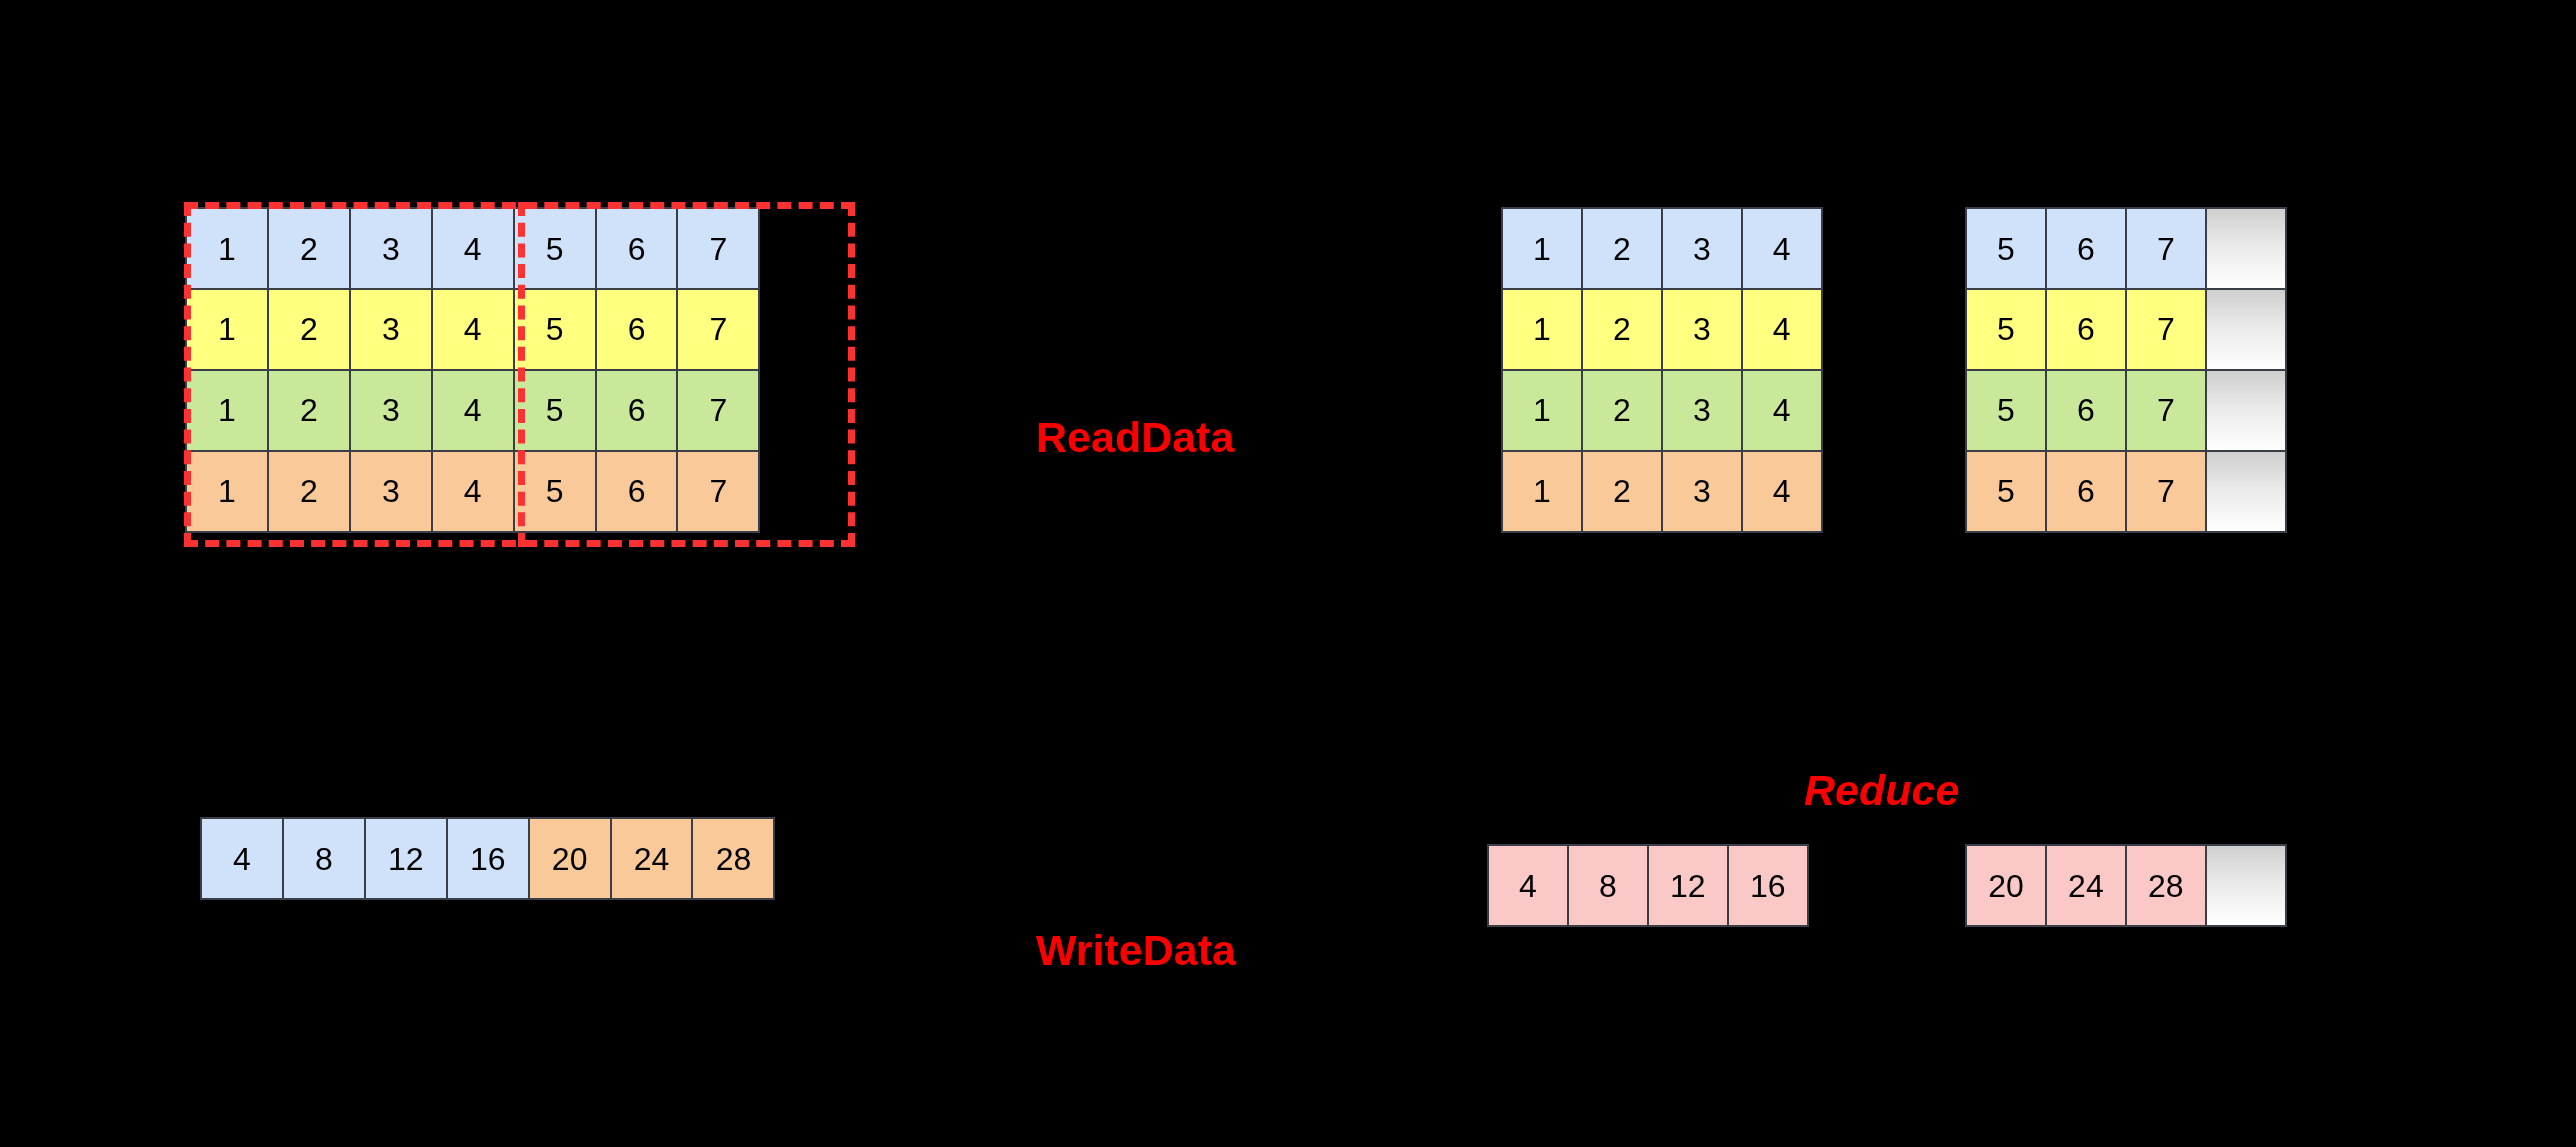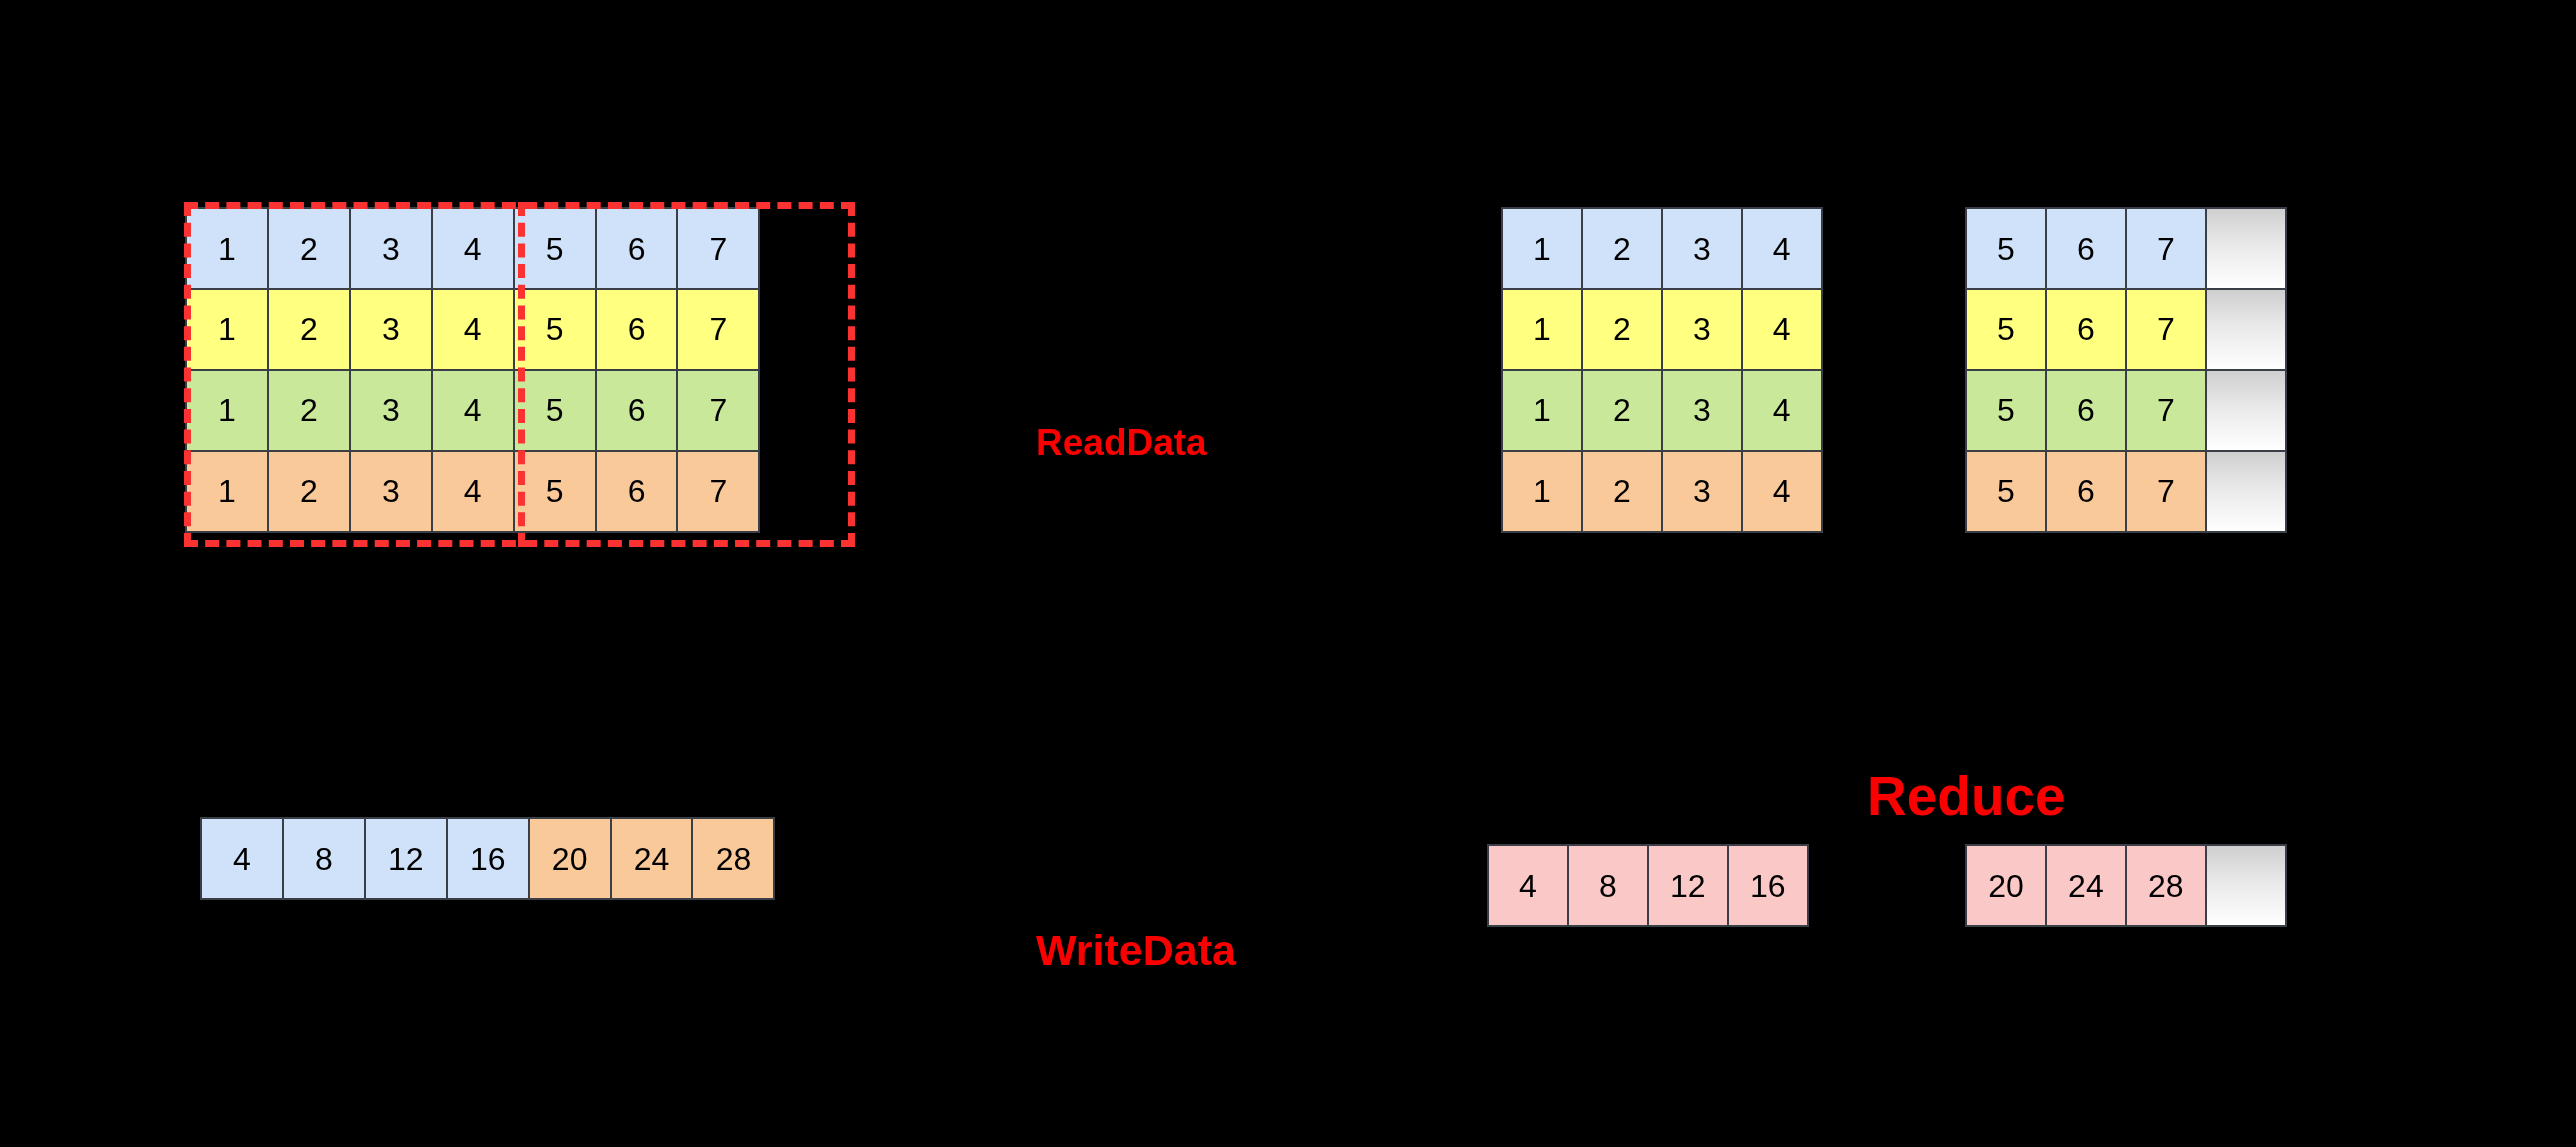--- a/index.html
+++ b/index.html
@@ -125,21 +125,21 @@
         <div class="cell" style="width: 84px; height: 83px; font-size: 32px; background: rgb(250, 201, 154);">5</div>
         <div class="cell" style="width: 84px; height: 83px; font-size: 32px; background: rgb(250, 201, 154);">6</div>
         <div class="cell" style="width: 84px; height: 83px; font-size: 32px; background: rgb(250, 201, 154);">7</div>
       </div>
     </div>
 
   <div class="dash-box" style="left:184px; top:202px; width:671px; height:345px;"></div>
 
   <div class="dash-divider" style="left:518px; top:202px; height:345px;"></div>
 
-  <div class="red-label" style="left:1036px; top:416px; font-size:37px;margin-top:8px;">ReadData</div>
+  <div class="red-label" style="left:1036px; top:416px; font-size:43px;">ReadData</div>
 
   <div class="grid" id="tile-a" style="left:1501px; top:207px;">
   <div class="grid-row">
         <div class="cell" style="width: 82px; height: 83px; font-size: 32px; background: rgb(207, 226, 250);">1</div>
         <div class="cell" style="width: 82px; height: 83px; font-size: 32px; background: rgb(207, 226, 250);">2</div>
         <div class="cell" style="width: 82px; height: 83px; font-size: 32px; background: rgb(207, 226, 250);">3</div>
         <div class="cell" style="width: 82px; height: 83px; font-size: 32px; background: rgb(207, 226, 250);">4</div>
       </div>
       <div class="grid-row">
         <div class="cell" style="width: 82px; height: 83px; font-size: 32px; background: rgb(255, 255, 128);">1</div>
@@ -193,21 +193,21 @@
       <div class="cell" style="width: 84px; height: 83px; font-size: 32px; background: rgb(207, 226, 250);">8</div>
       <div class="cell" style="width: 84px; height: 83px; font-size: 32px; background: rgb(207, 226, 250);">12</div>
       <div class="cell" style="width: 84px; height: 83px; font-size: 32px; background: rgb(207, 226, 250);">16</div>
       <div class="cell" style="width: 84px; height: 83px; font-size: 32px; background: rgb(250, 201, 154);">20</div>
       <div class="cell" style="width: 84px; height: 83px; font-size: 32px; background: rgb(250, 201, 154);">24</div>
       <div class="cell" style="width: 84px; height: 83px; font-size: 32px; background: rgb(250, 201, 154);">28</div>
     </div>
 
   <div class="red-label" style="left:1036px; top:929px; font-size:43px;">WriteData</div>
 
-  <div class="red-label" style="left:1867px; top:769px; font-size:55px;">Reduce</div>
+  <div class="red-label" style="left:1804px; top:769px; font-size:43px;font-style:italic;">Reduce</div>
 
   <div class="strip" id="partial-a" style="left:1487px; top:844px;">
   <div class="cell" style="width: 82px; height: 83px; font-size: 32px; background: rgb(251, 200, 200);">4</div>
       <div class="cell" style="width: 82px; height: 83px; font-size: 32px; background: rgb(251, 200, 200);">8</div>
       <div class="cell" style="width: 82px; height: 83px; font-size: 32px; background: rgb(251, 200, 200);">12</div>
       <div class="cell" style="width: 82px; height: 83px; font-size: 32px; background: rgb(251, 200, 200);">16</div>
     </div>
 
   <div class="strip" id="partial-b" style="left:1965px; top:844px;">
   <div class="cell" style="width: 82px; height: 83px; font-size: 32px; background: rgb(251, 200, 200);">20</div>

